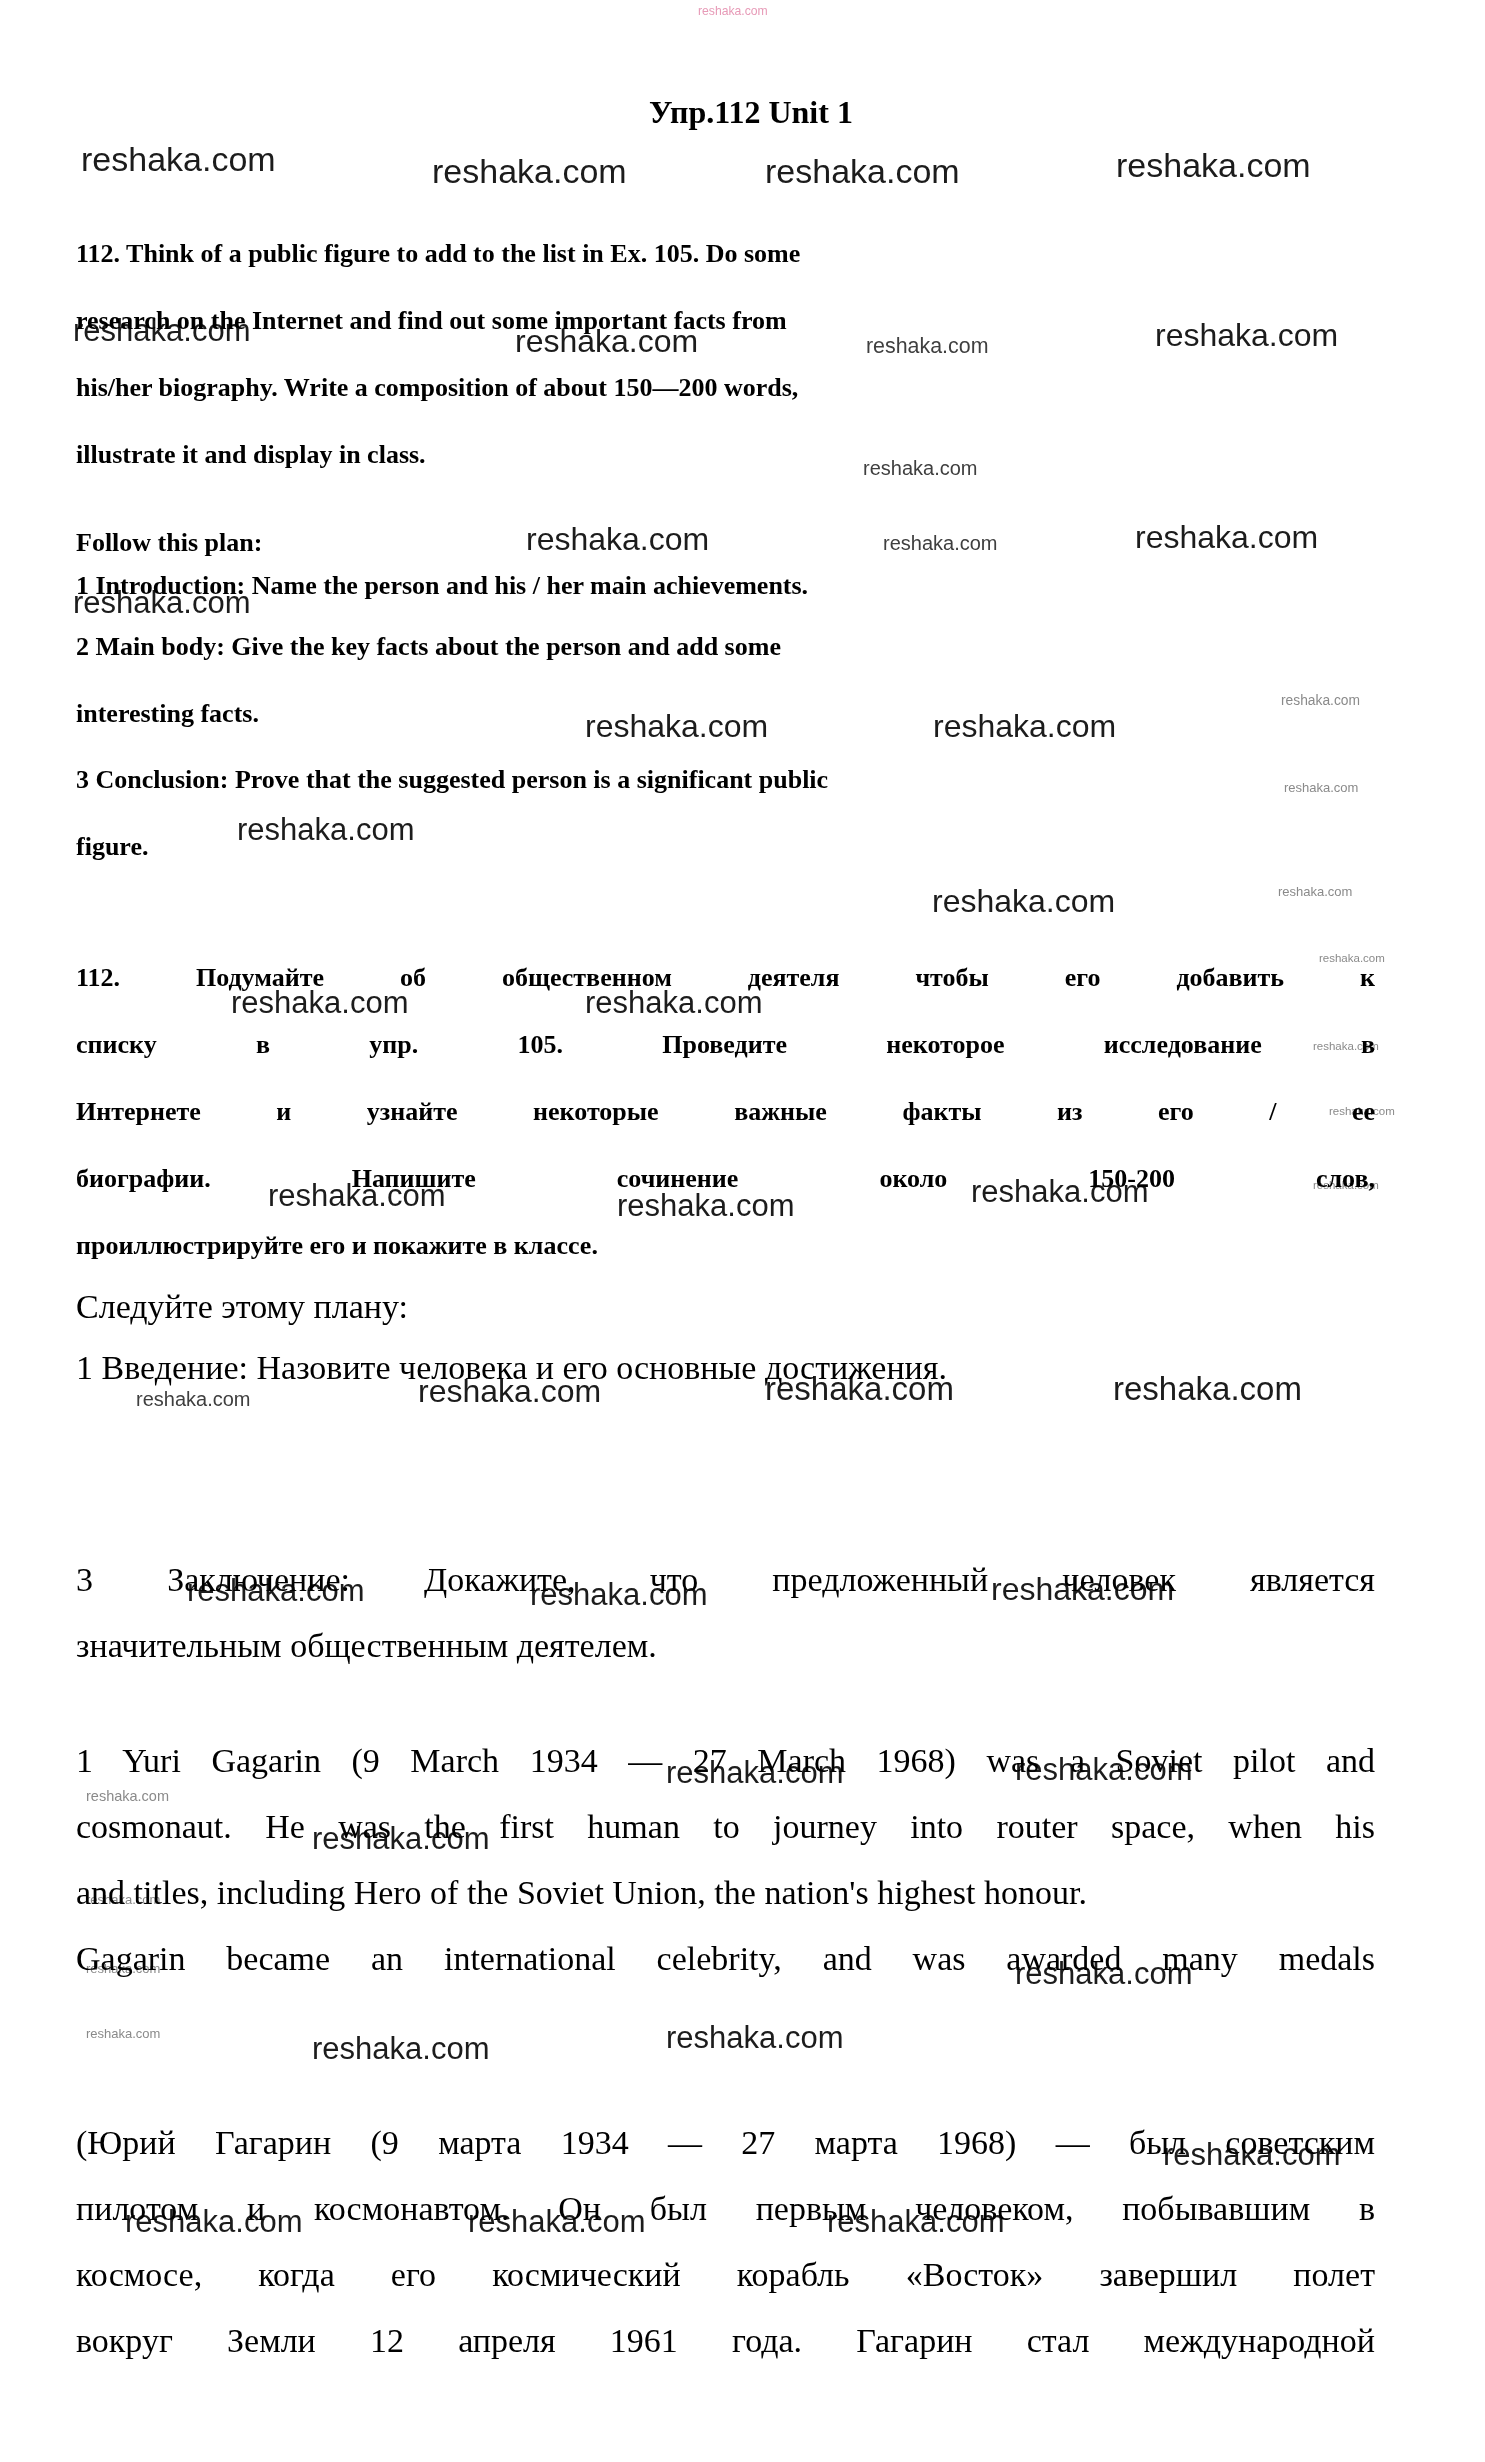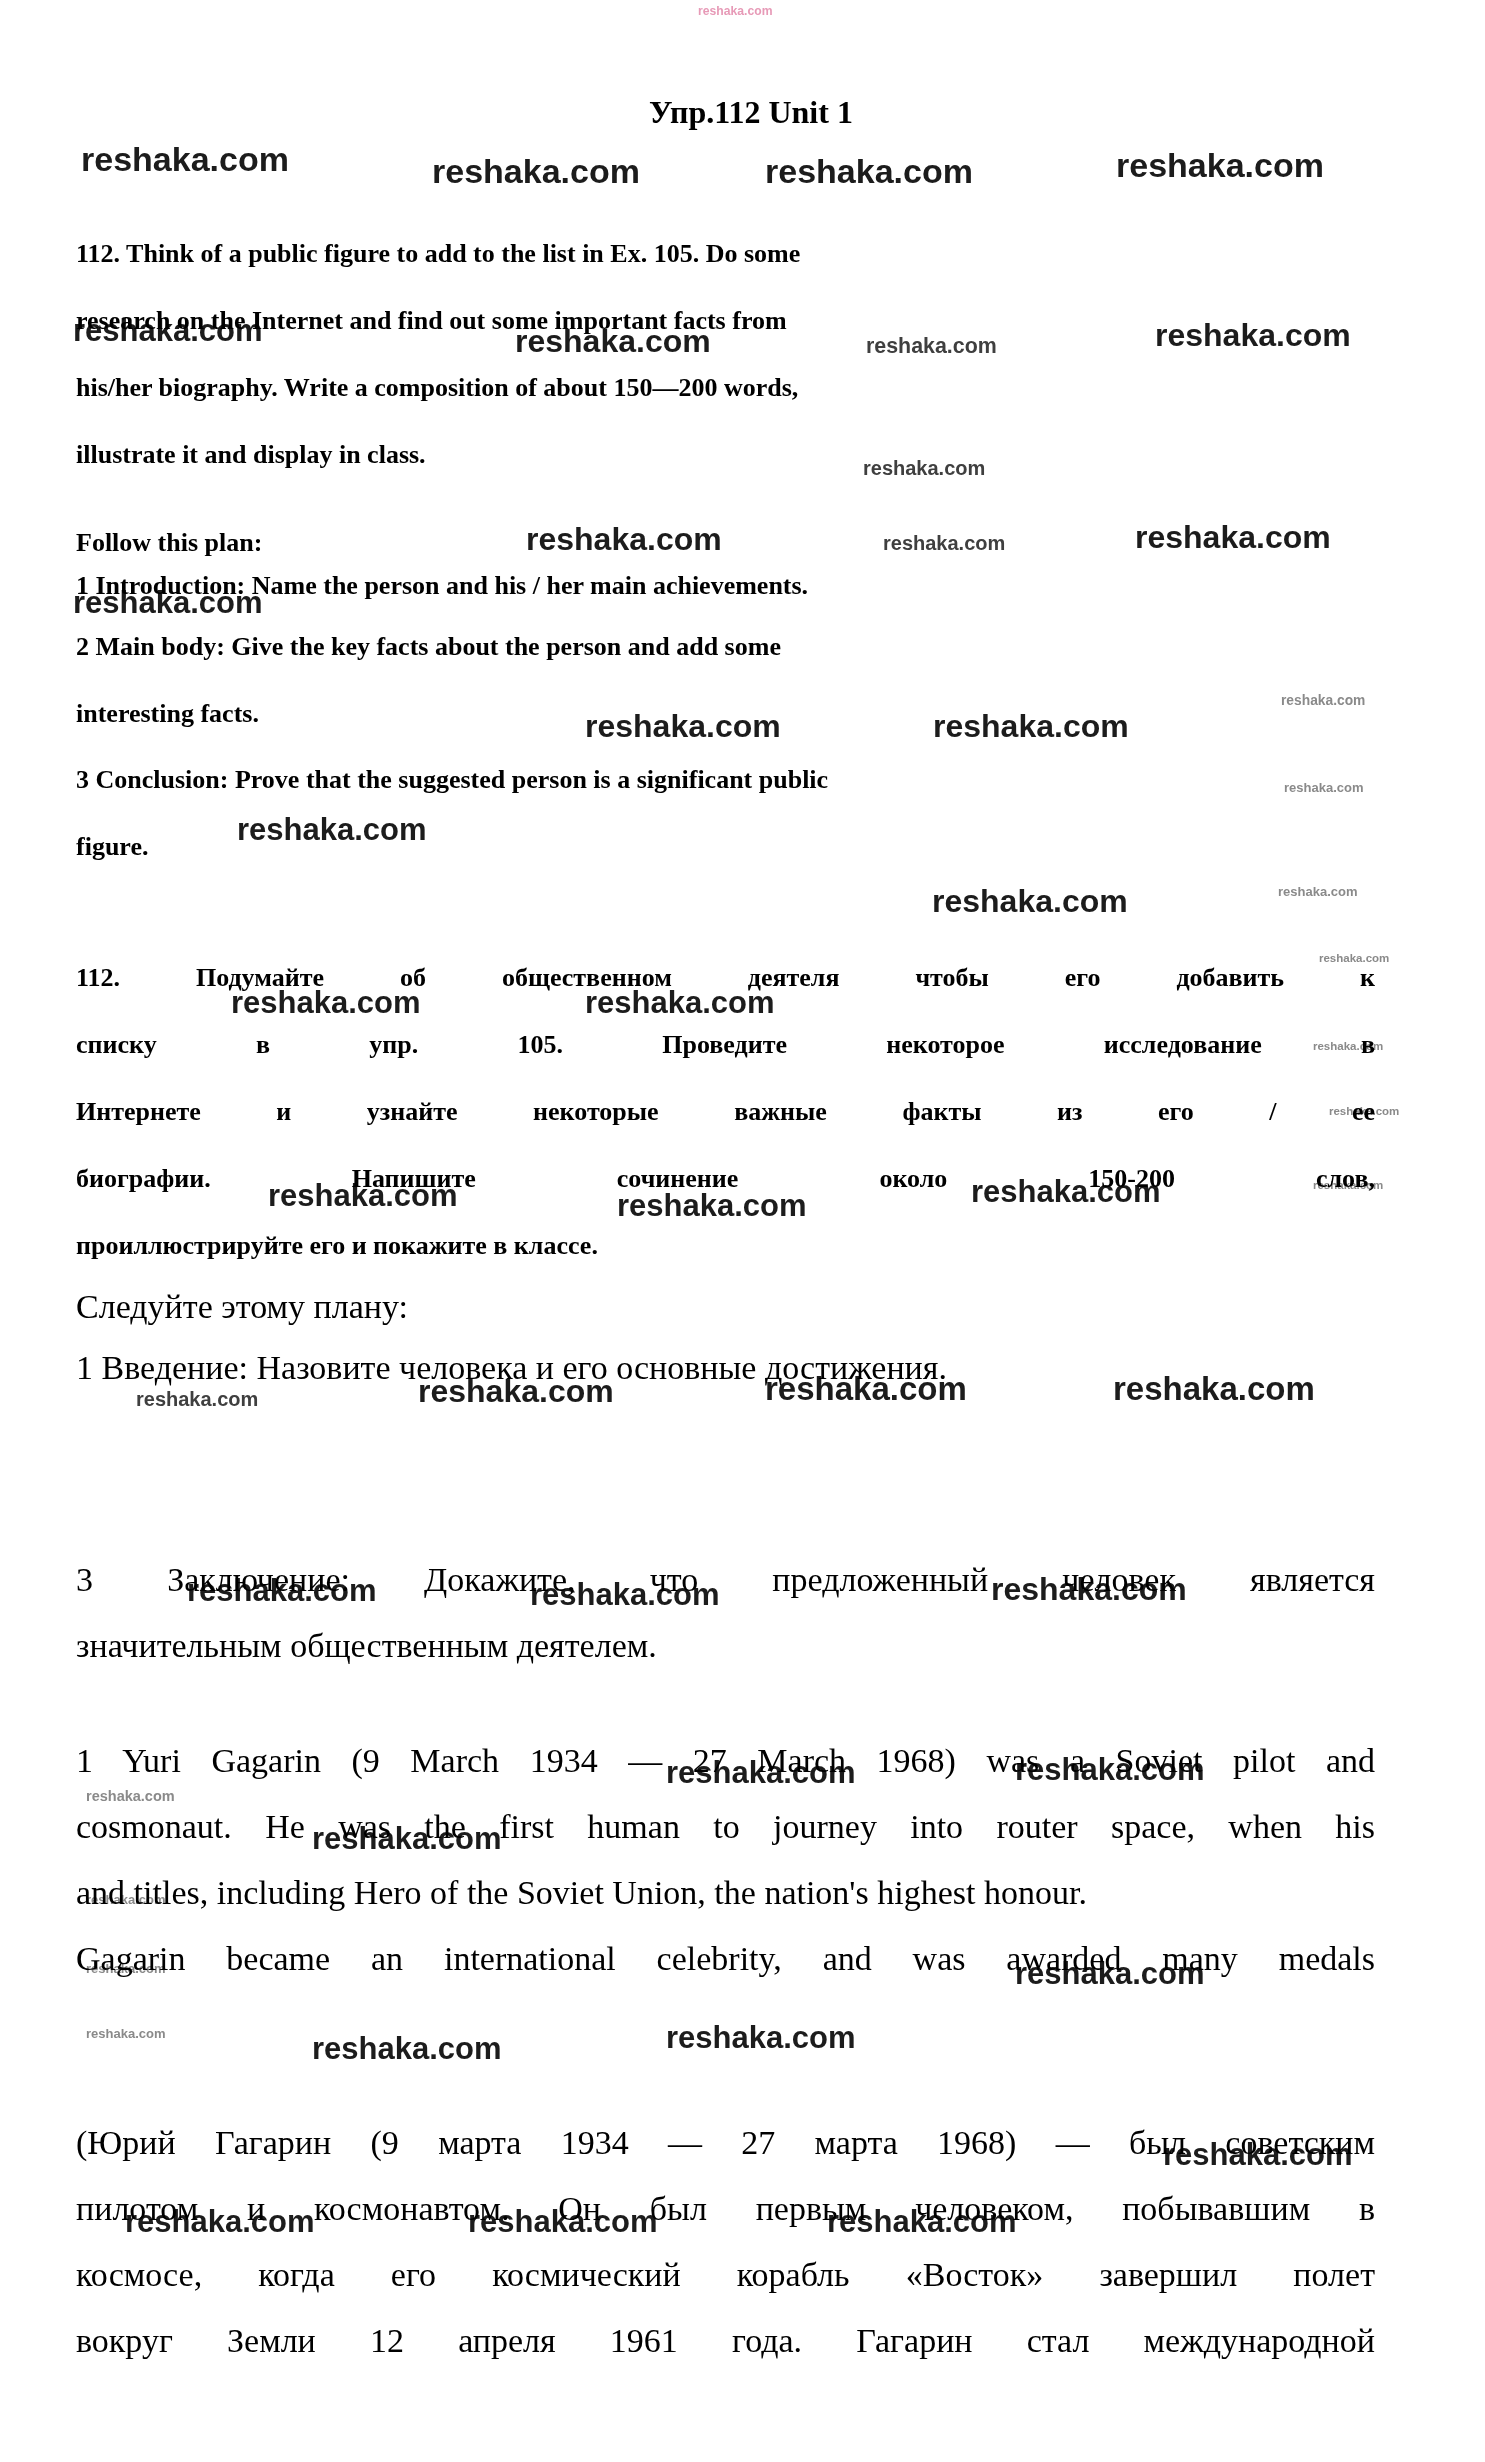--- a/index.html
+++ b/index.html
@@ -30,21 +30,21 @@
     z-index: 2;
   }
   .bold { font-weight: bold; font-size: 26px; line-height: 67px; }
   .reg  { font-weight: normal; font-size: 34px; line-height: 66px; }
   .line { white-space: nowrap; }
   .line.just {
     white-space: normal;
     text-align: justify;
     text-align-last: justify;
   }
-  #wm-layer { position: absolute; inset: 0; z-index: 1; font-weight: bold; }
+  #wm-layer { position: absolute; inset: 0; z-index: 1; }
   .wm {
     position: absolute;
     font-family: "Liberation Sans", sans-serif;
     white-space: nowrap;
     line-height: 1;
   }
 </style>
 </head>
 <body>
 

